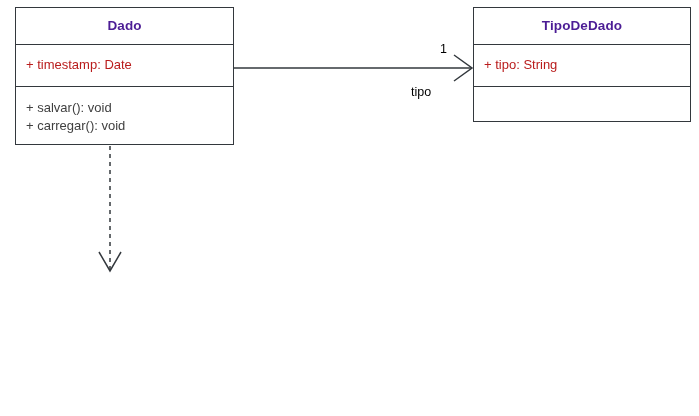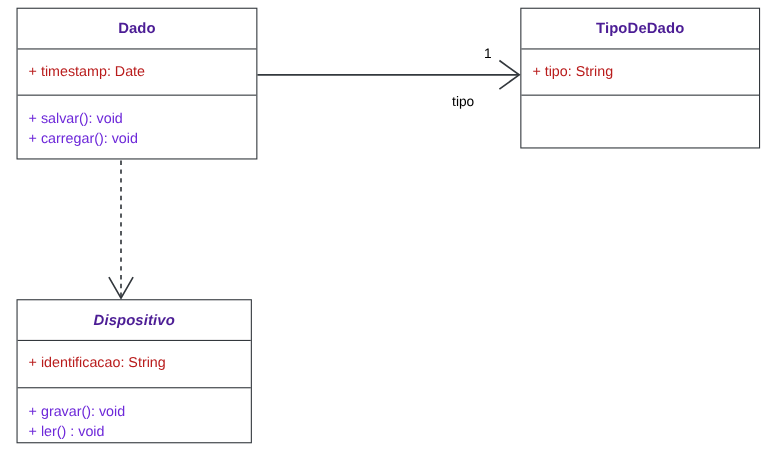--- a/index.html
+++ b/index.html
@@ -50,21 +50,21 @@
   .uml-attrs {
     font-size: 13px;
     line-height: 17px;
     padding: 11px 0 0 10px;
     color: #b91c1c;
   }
   .uml-ops {
     font-size: 13px;
     line-height: 18px;
     padding: 12px 0 0 10px;
-    color: #6d28d9;
+    color: #404040;
   }
   .uml-member {
     white-space: pre;
   }
 
   
   #connectors {
     position: absolute;
     left: 0;
     top: 0;
@@ -91,38 +91,28 @@
     <div class="uml-compartment uml-title">Dado</div>
     <div class="uml-compartment uml-attrs" style="height:42px;">
       <div class="uml-member">+ timestamp: Date</div>
     </div>
     <div class="uml-compartment uml-ops" style="height:58px;">
       <div class="uml-member">+ salvar(): void</div>
       <div class="uml-member">+ carregar(): void</div>
     </div>
   </div>
 
-  <div class="uml-class" style="left:473px; top:7px; width:218px; height:128px;">
+  <div class="uml-class" style="left:473px; top:7px; width:218px; height:115px;">
     <div class="uml-compartment uml-title">TipoDeDado</div>
     <div class="uml-compartment uml-attrs" style="height:42px;">
       <div class="uml-member">+ tipo: String</div>
     </div>
     <div class="uml-compartment uml-ops" style="height:41px;"></div>
   </div>
 
-  <div class="uml-class" style="left:15px; top:272px; width:214px; height:131px;">
-    <div class="uml-compartment uml-title abstract">Dispositivo</div>
-    <div class="uml-compartment uml-attrs" style="height:43px;">
-      <div class="uml-member">+ identificacao: String</div>
-    </div>
-    <div class="uml-compartment uml-ops" style="height:52px;">
-      <div class="uml-member">+ gravar(): void</div>
-      <div class="uml-member">+ ler() : void</div>
-    </div>
-  </div>
 
   <svg id="connectors" viewBox="0 0 699 416" width="699" height="416">
 
     <g>
       <line x1="234" y1="68" x2="472" y2="68" stroke="#33383d" stroke-width="1.5"></line>
       <polyline points="454,55 472,68 454,81" fill="none" stroke="#33383d" stroke-width="1.5" stroke-linecap="butt" stroke-linejoin="miter"></polyline>
     </g>
 
     <g>
       <line x1="110" y1="146" x2="110" y2="270" stroke="#33383d" stroke-width="1.5" stroke-dasharray="4,4"></line>

